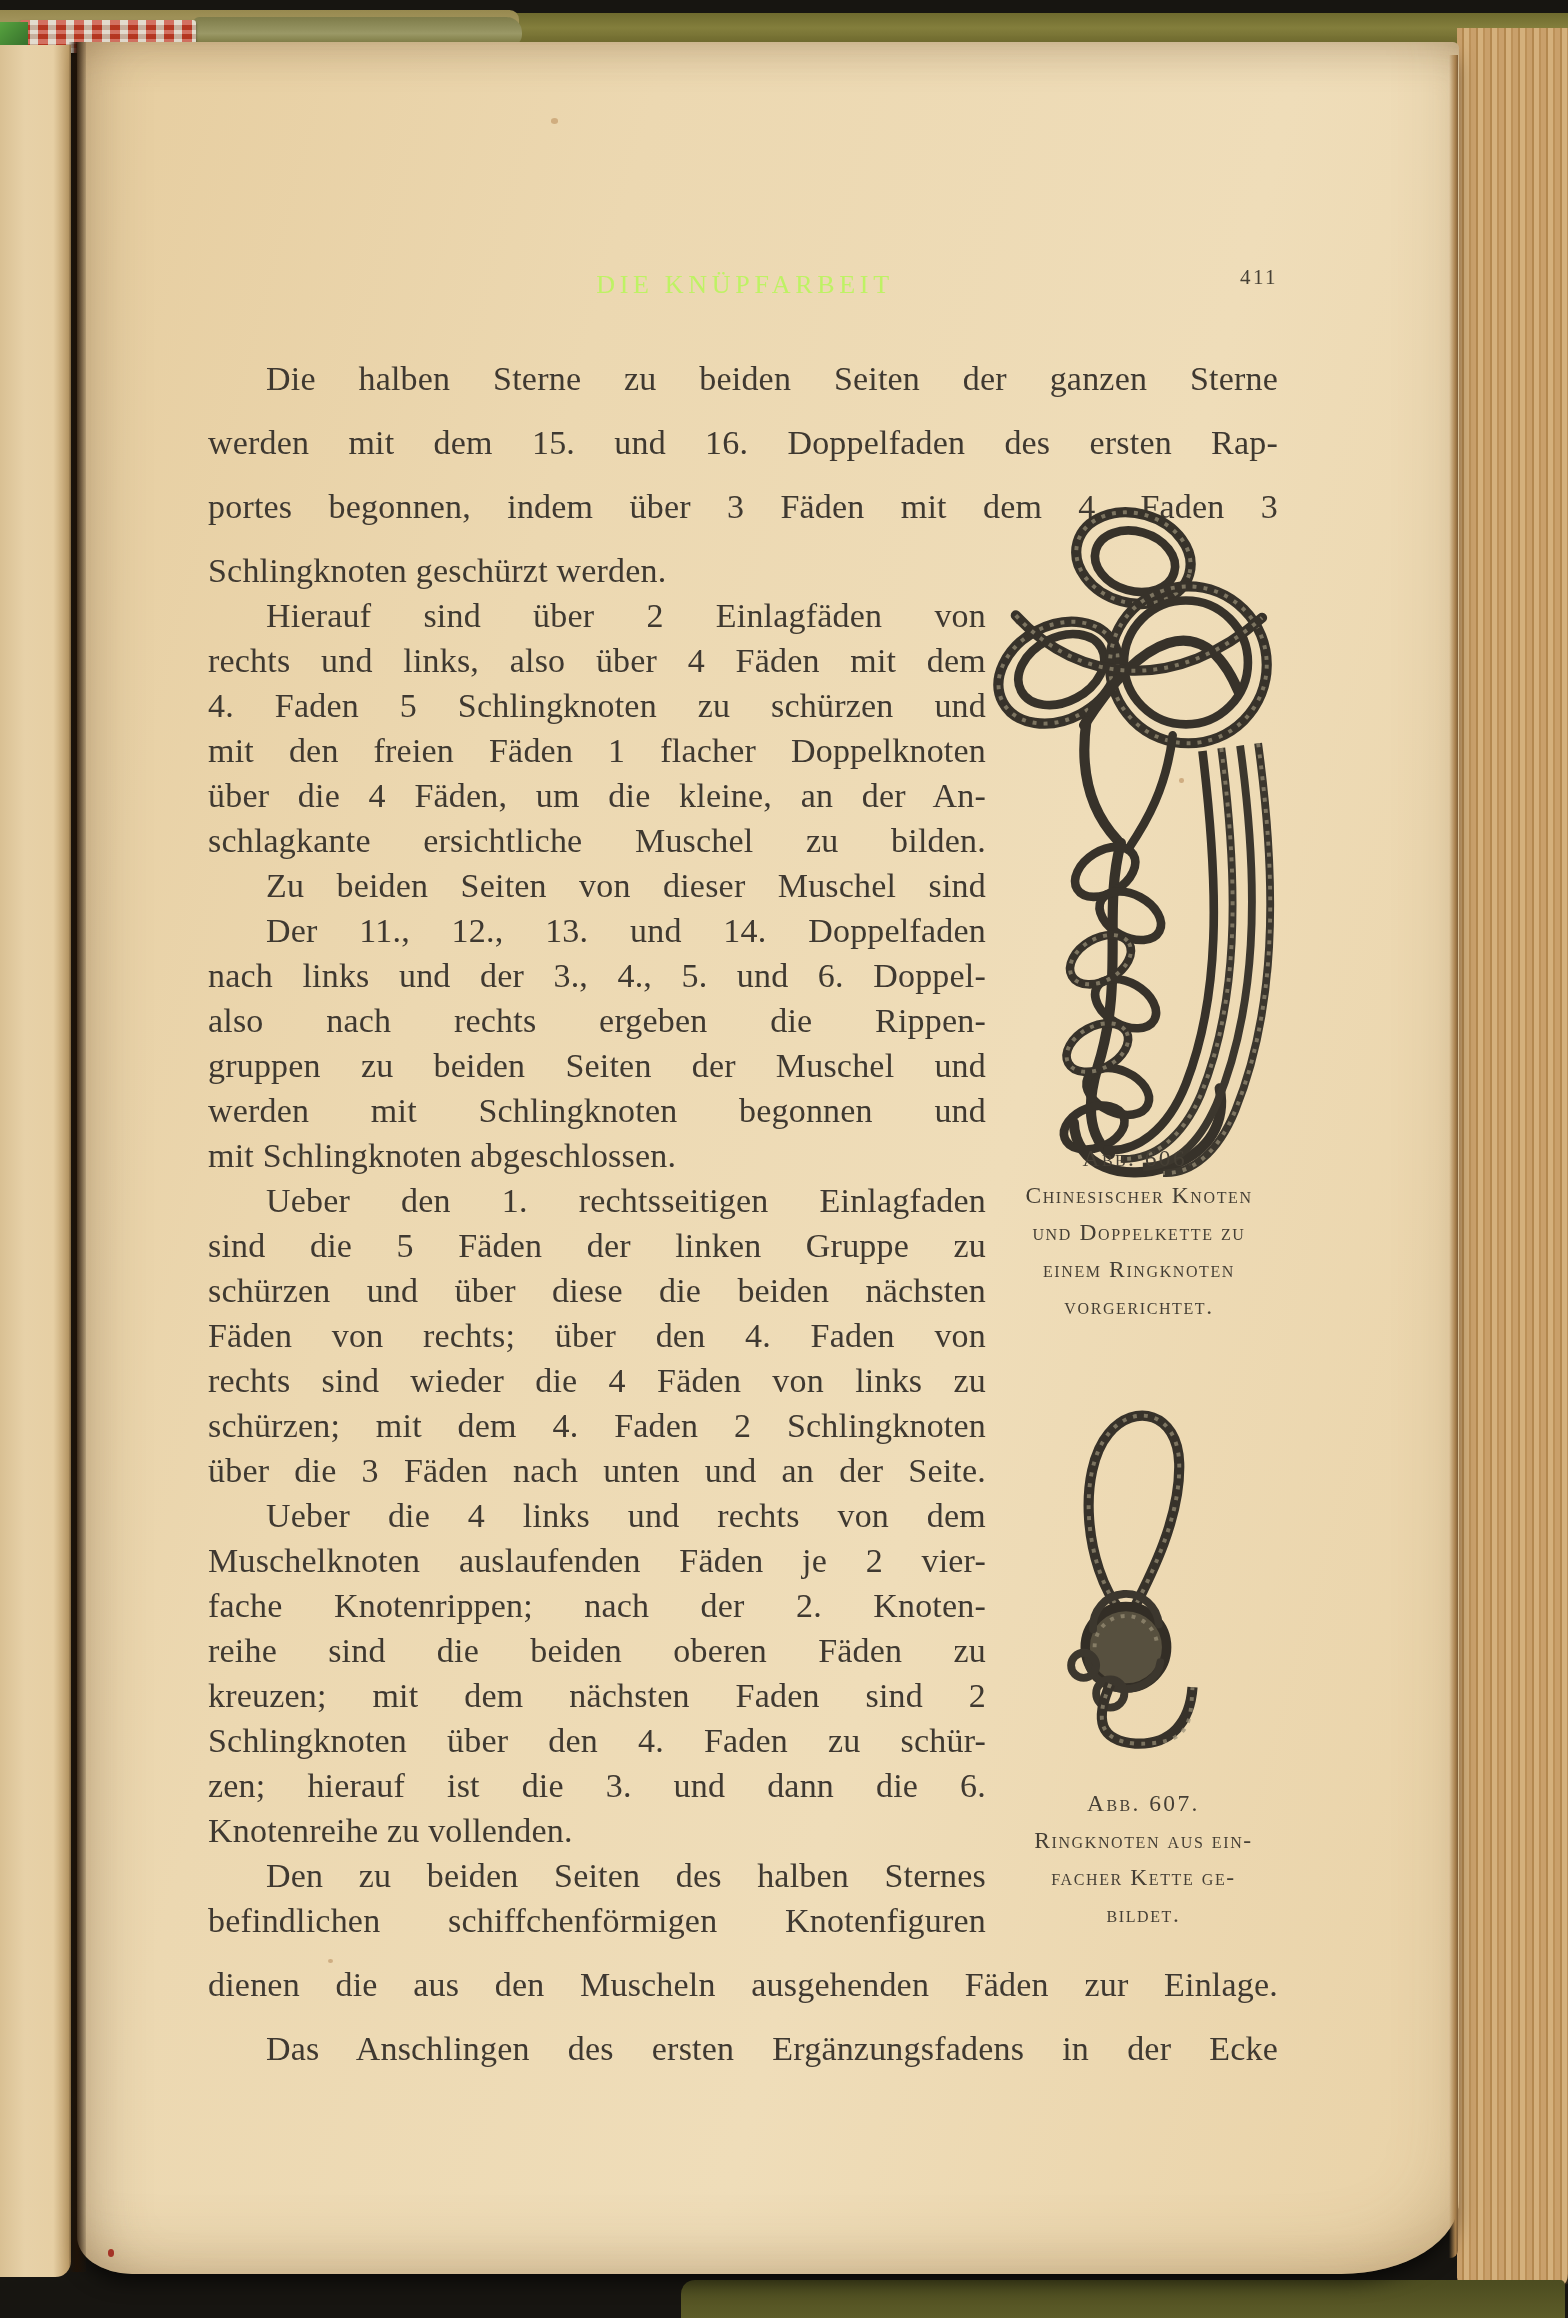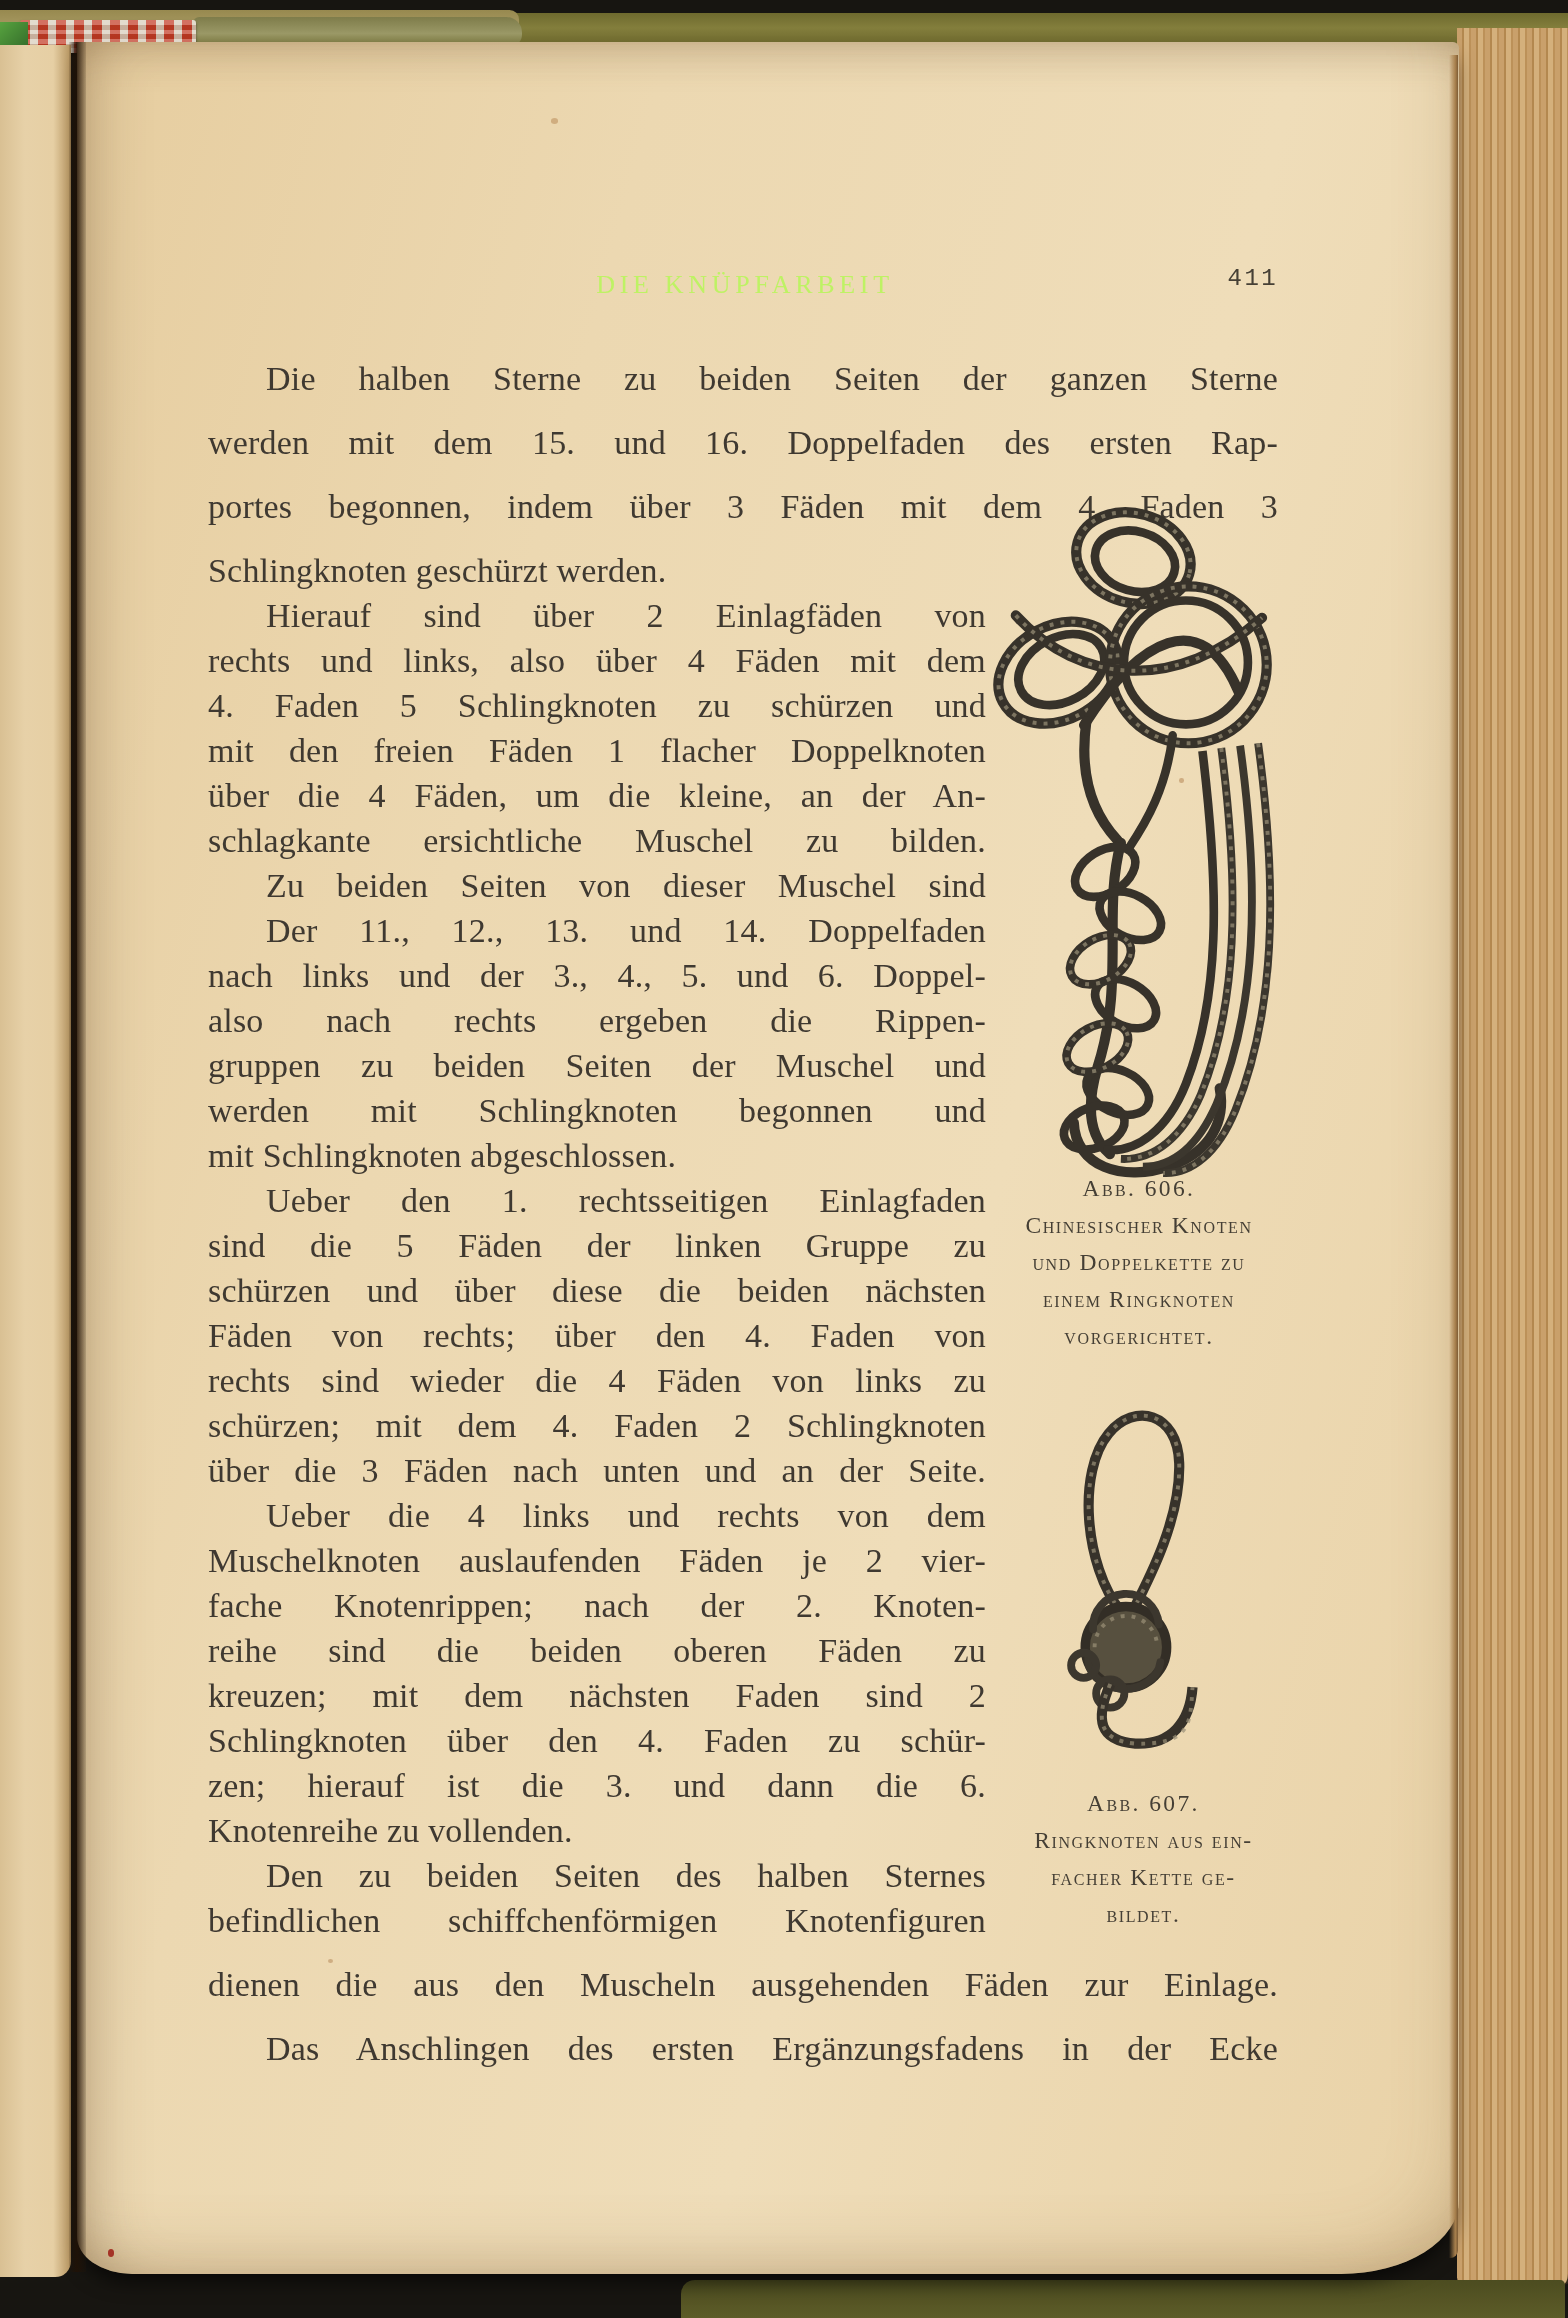--- a/index.html
+++ b/index.html
@@ -76,21 +76,21 @@
   }
   .speck{border-radius:50%;}
   
   .running-head{
     left:455px;top:270px;width:580px;height:36px;
     text-align:center;font-size:26px;letter-spacing:4.7px;
     color:#bef264;
   }
   .page-number{
     left:1180px;top:265px;width:98px;height:38px;
-    text-align:right;font-size:24px;letter-spacing:2.4px;color:#464035;font-family:Liberation Mono, monospace;
+    text-align:right;font-size:21px;letter-spacing:2.4px;color:#464035;
   }
   #text-column{ left:208px;top:337px;width:1074px; }
   .tl{
     position:relative;height:45px;line-height:45px;
     font-size:34px;color:#3f3931;
     letter-spacing:0.2px;
     text-align:justify;text-align-last:justify;
     overflow:visible;white-space:nowrap;
   }
   .tl.w-full{width:1070px;margin-top:19px;}
@@ -209,21 +209,21 @@
   </g>
   <g>
     <path class="rk2 bl" d="M276,338 C298,520 298,652 255,762 C232,820 192,852 150,846"></path>
     <path class="rk3 bl" d="M300,334 C324,520 320,662 274,776 C251,830 214,860 172,858"></path>
     <path class="rk3 bl" d="M324,331 C350,520 344,668 294,788 C271,840 240,868 200,868"></path>
     <path class="rk3 bl" d="M347,328 C373,520 368,672 318,796 C296,850 262,878 226,876"></path>
     <path class="hl" d="M300,334 C324,520 320,662 274,776 C251,830 214,860 172,858"></path>
     <path class="hl" d="M347,328 C373,520 368,672 318,796 C296,850 262,878 226,876"></path>
   </g>
 </svg>
-<div class="abs fig-caption" id="caption-0" style="left:982px;top:1170px;width:314px;">
+<div class="abs fig-caption" id="caption-0" style="left:982px;top:1140px;width:314px;">
     <div class="cap-line">Abb. 606.</div>
     <div class="cap-line">Chinesischer Knoten</div>
     <div class="cap-line">und Doppelkette zu</div>
     <div class="cap-line">einem Ringknoten</div>
     <div class="cap-line">vorgerichtet.</div>
   </div>
 
 <svg class="abs" style="left:1060px;top:1377px;" width="153" height="376" viewBox="0 0 195 480">
   <g>
     <path class="rk" d="M78,300 C30,240 22,120 62,72 C95,32 150,45 152,110 C154,180 115,255 92,300"></path>

